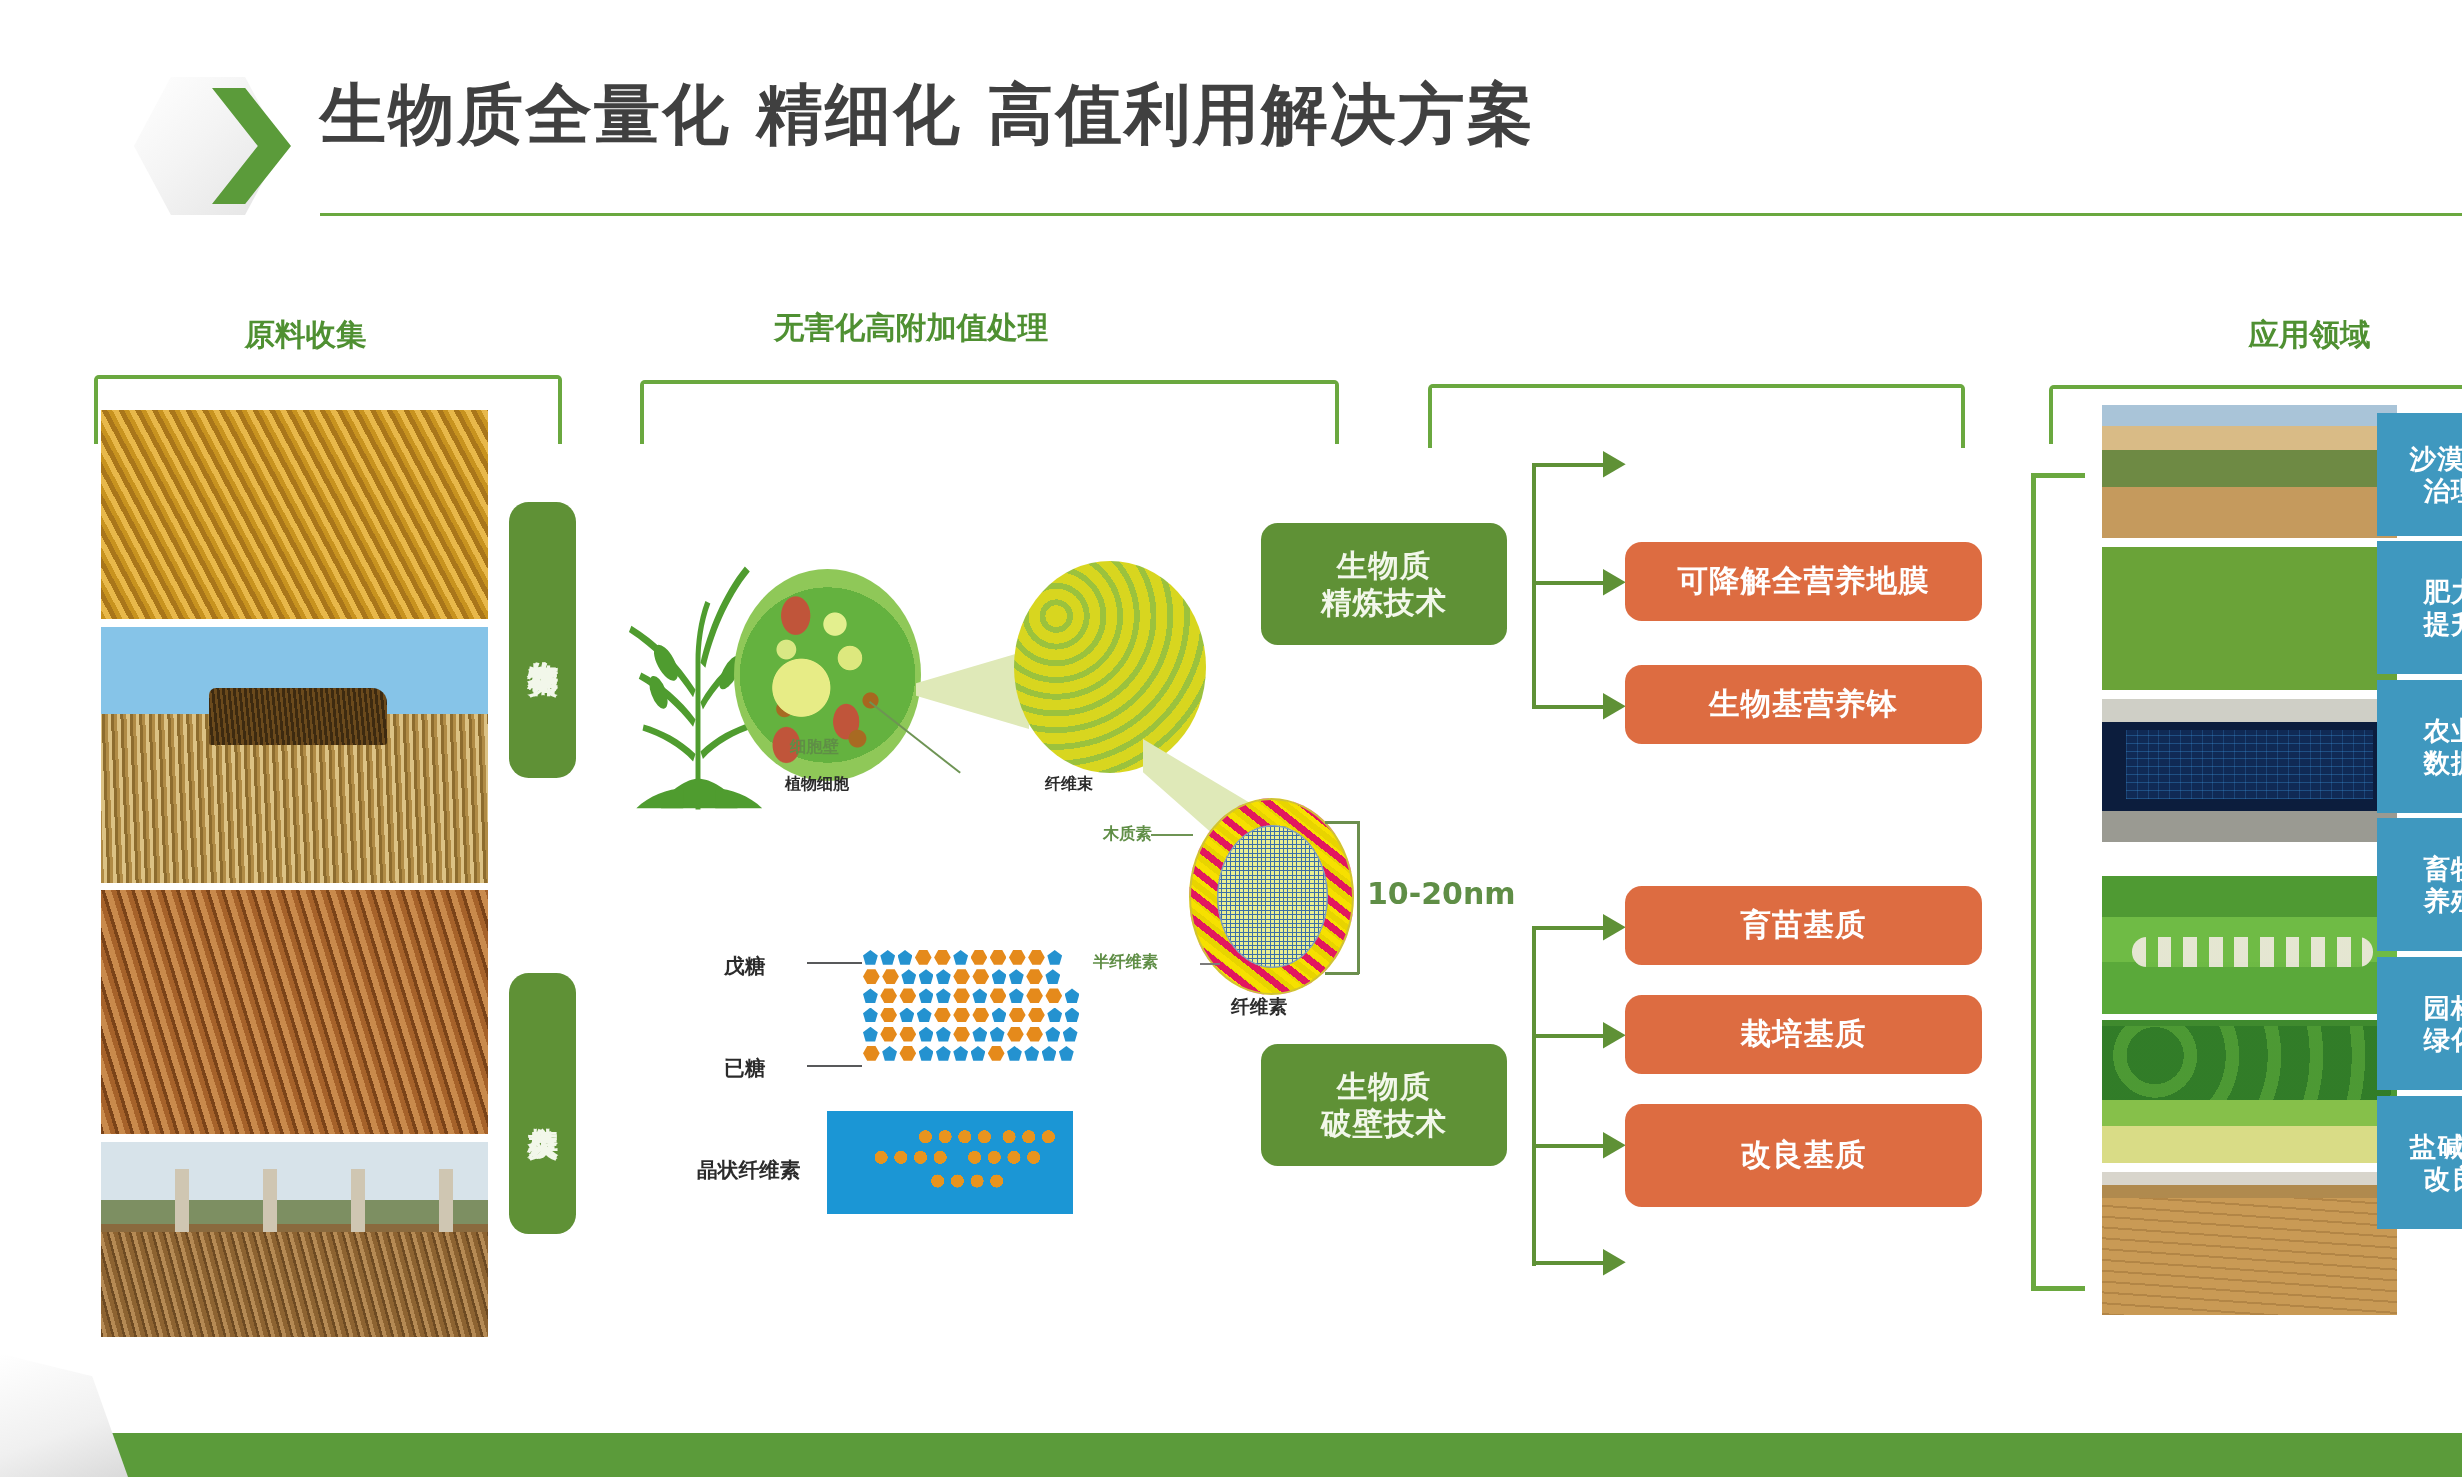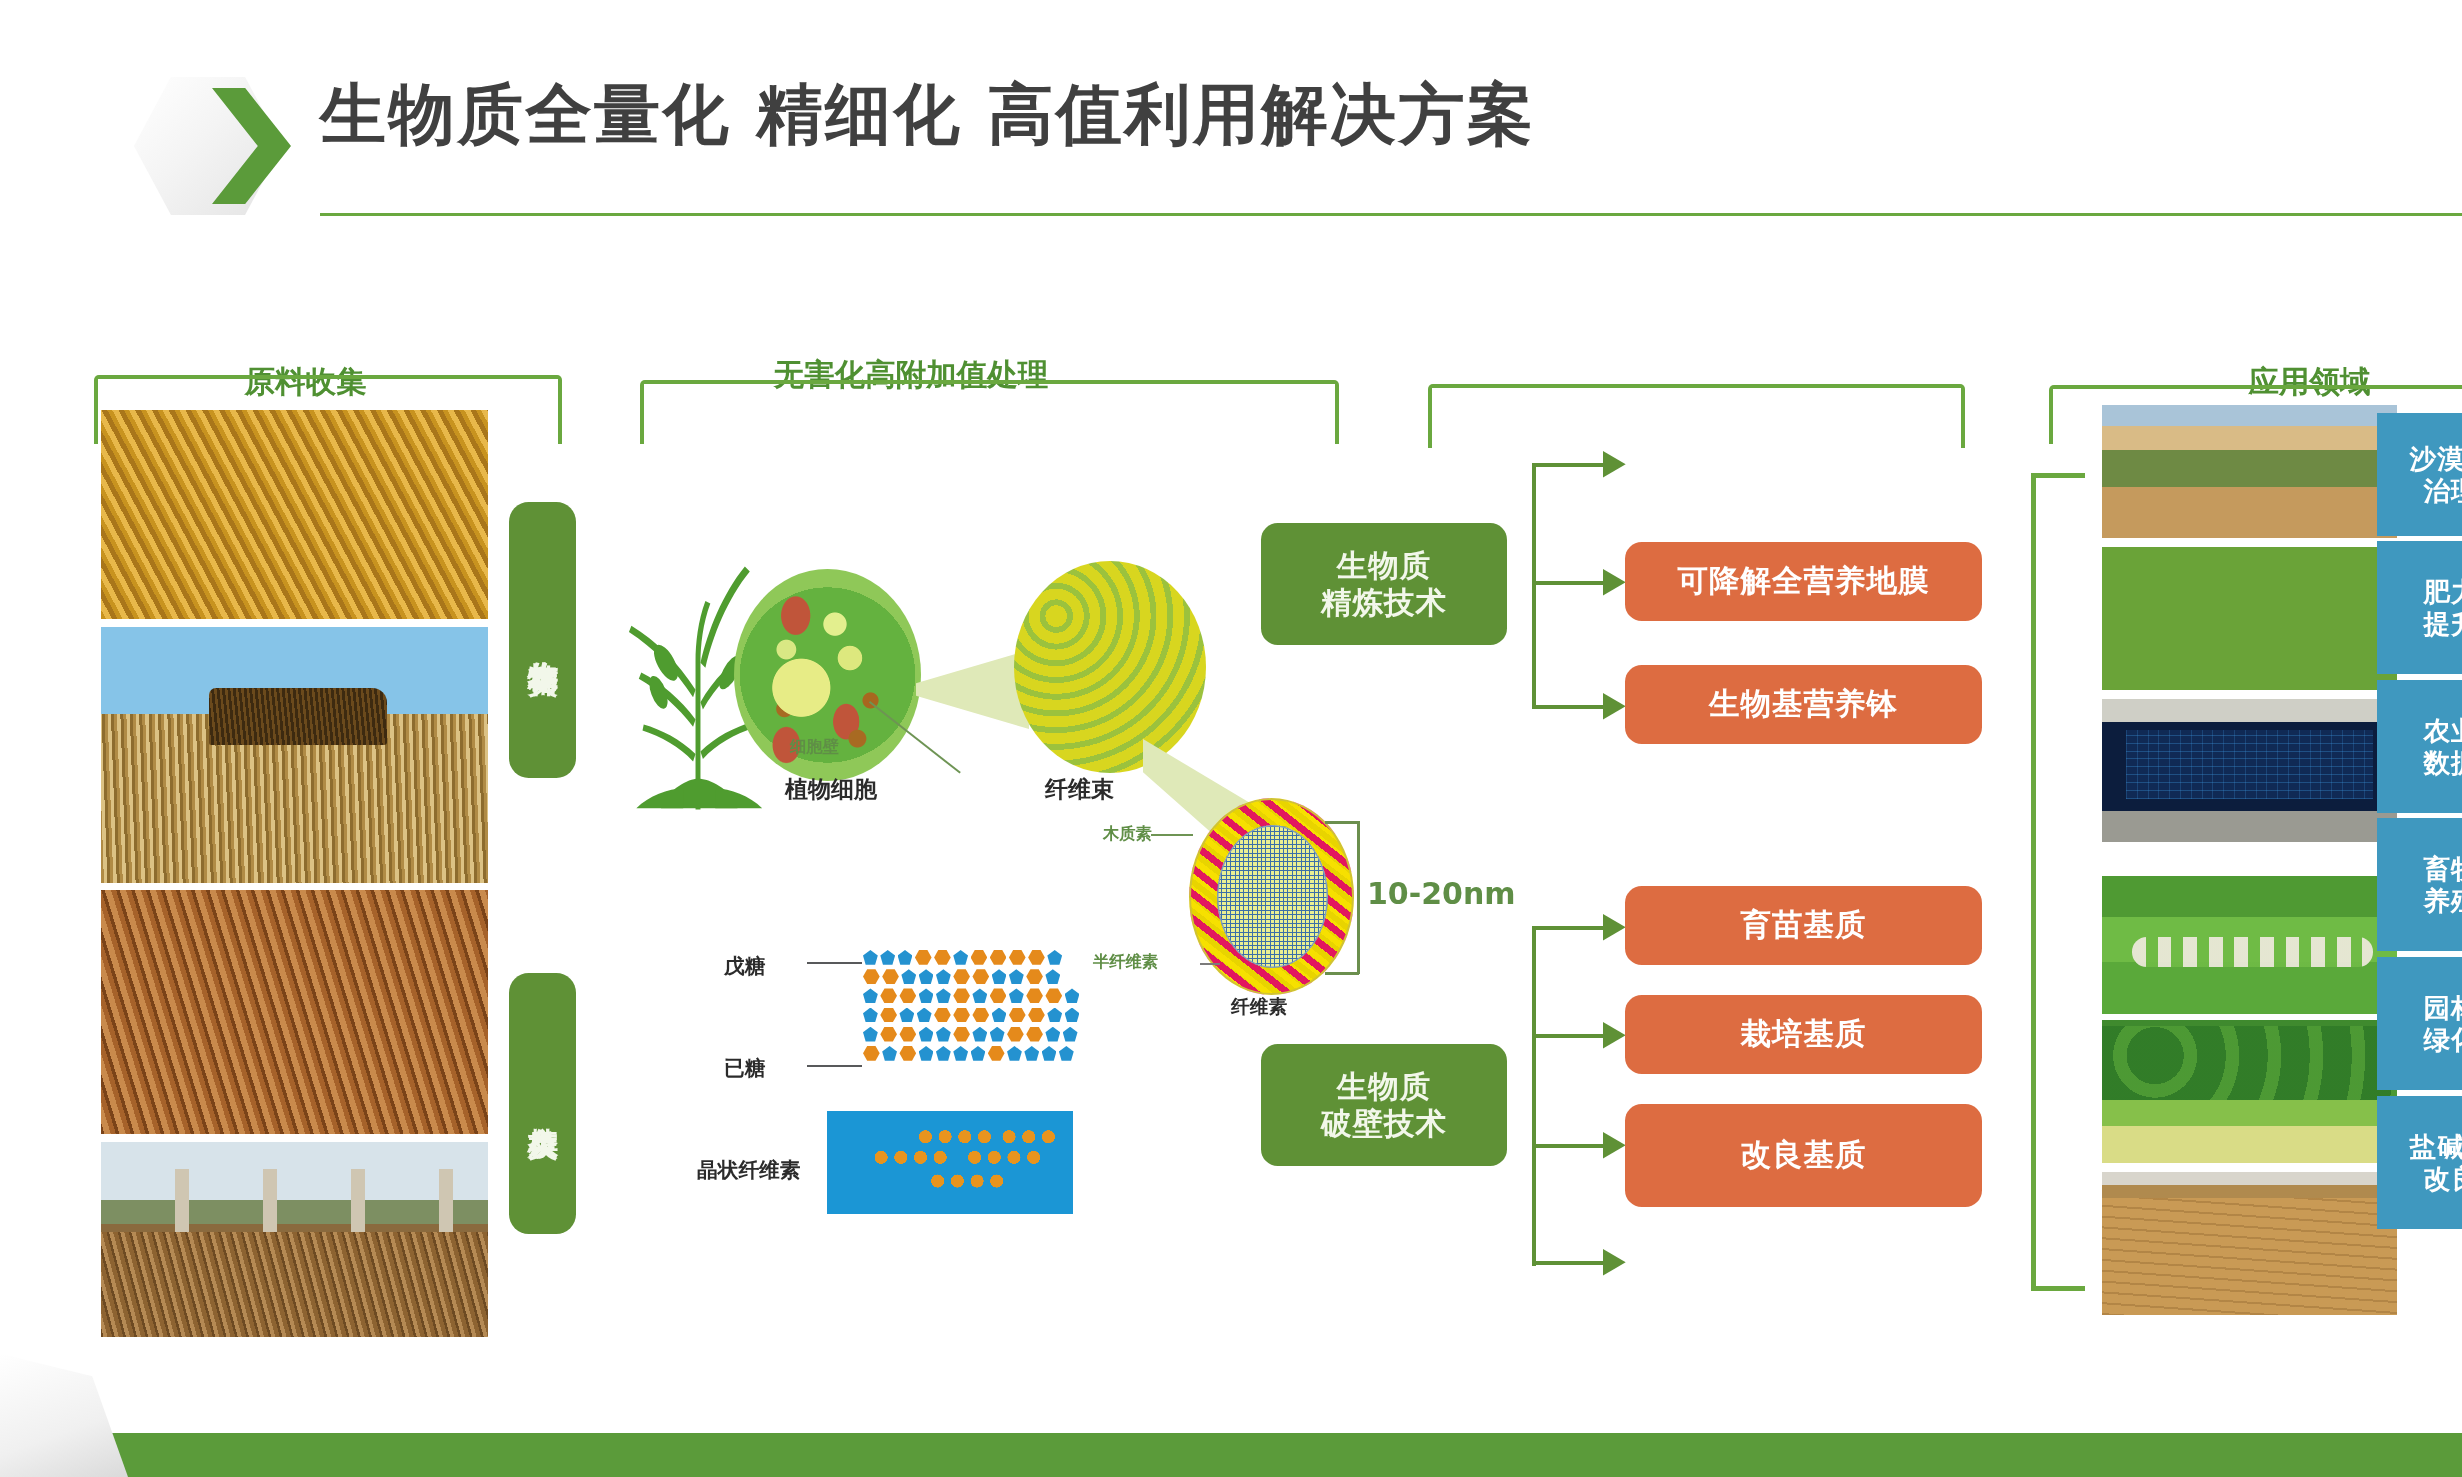--- a/index.html
+++ b/index.html
@@ -38,21 +38,20 @@
   #title-rule{
     position:absolute;left:320px;top:213px;width:2167px;height:3.4px;
     background:#6aa83f;
   }
 
   
   .sec-label{
     position:absolute;text-align:center;
     font-size:30.5px;color:#4f9032;font-weight:600;white-space:nowrap;
     font-family:"DejaVu Sans","Liberation Sans",sans-serif;
-    margin-top:47px;
   }
   .bracket{
     position:absolute;
     border-top:4.4px solid #6aa83f;
     border-left:4.4px solid #6aa83f;
     border-right:4.4px solid #6aa83f;
     box-sizing:border-box;
     border-top-left-radius:4.9px;border-top-right-radius:4.9px;
   }
 
@@ -102,21 +101,21 @@
     writing-mode:vertical-rl;text-orientation:upright;
     letter-spacing:1px;
     font-family:"DejaVu Sans","Liberation Sans",sans-serif;
   }
 
   
   .sci-label{
     position:absolute;white-space:nowrap;
     font-family:"DejaVu Sans","Liberation Sans",sans-serif;
   }
-  .lbl-dark{color:#2b2b2b;font-size:23px;font-weight:bold;}
+  .lbl-dark{color:#2b2b2b;font-size:16px;font-weight:bold;}
   .lbl-green{color:#5f8e46;font-size:16.3px;font-weight:bold;}
   .beam{position:absolute;background:#dfe9b8;}
   .cell-circle{
     position:absolute;border-radius:50%;
     background:
       radial-gradient(circle at 36% 56%,#e7ec86 0 17%,transparent 17.5%),
       radial-gradient(circle at 62% 42%,#dde87e 0 7%,transparent 7.5%),
       radial-gradient(circle at 54% 26%,#e3ef8e 0 6%,transparent 6.5%),
       radial-gradient(circle at 28% 38%,#d9e884 0 5%,transparent 5.5%),
       radial-gradient(circle at 73% 62%,#a8671f 0 4%,transparent 4.5%),

